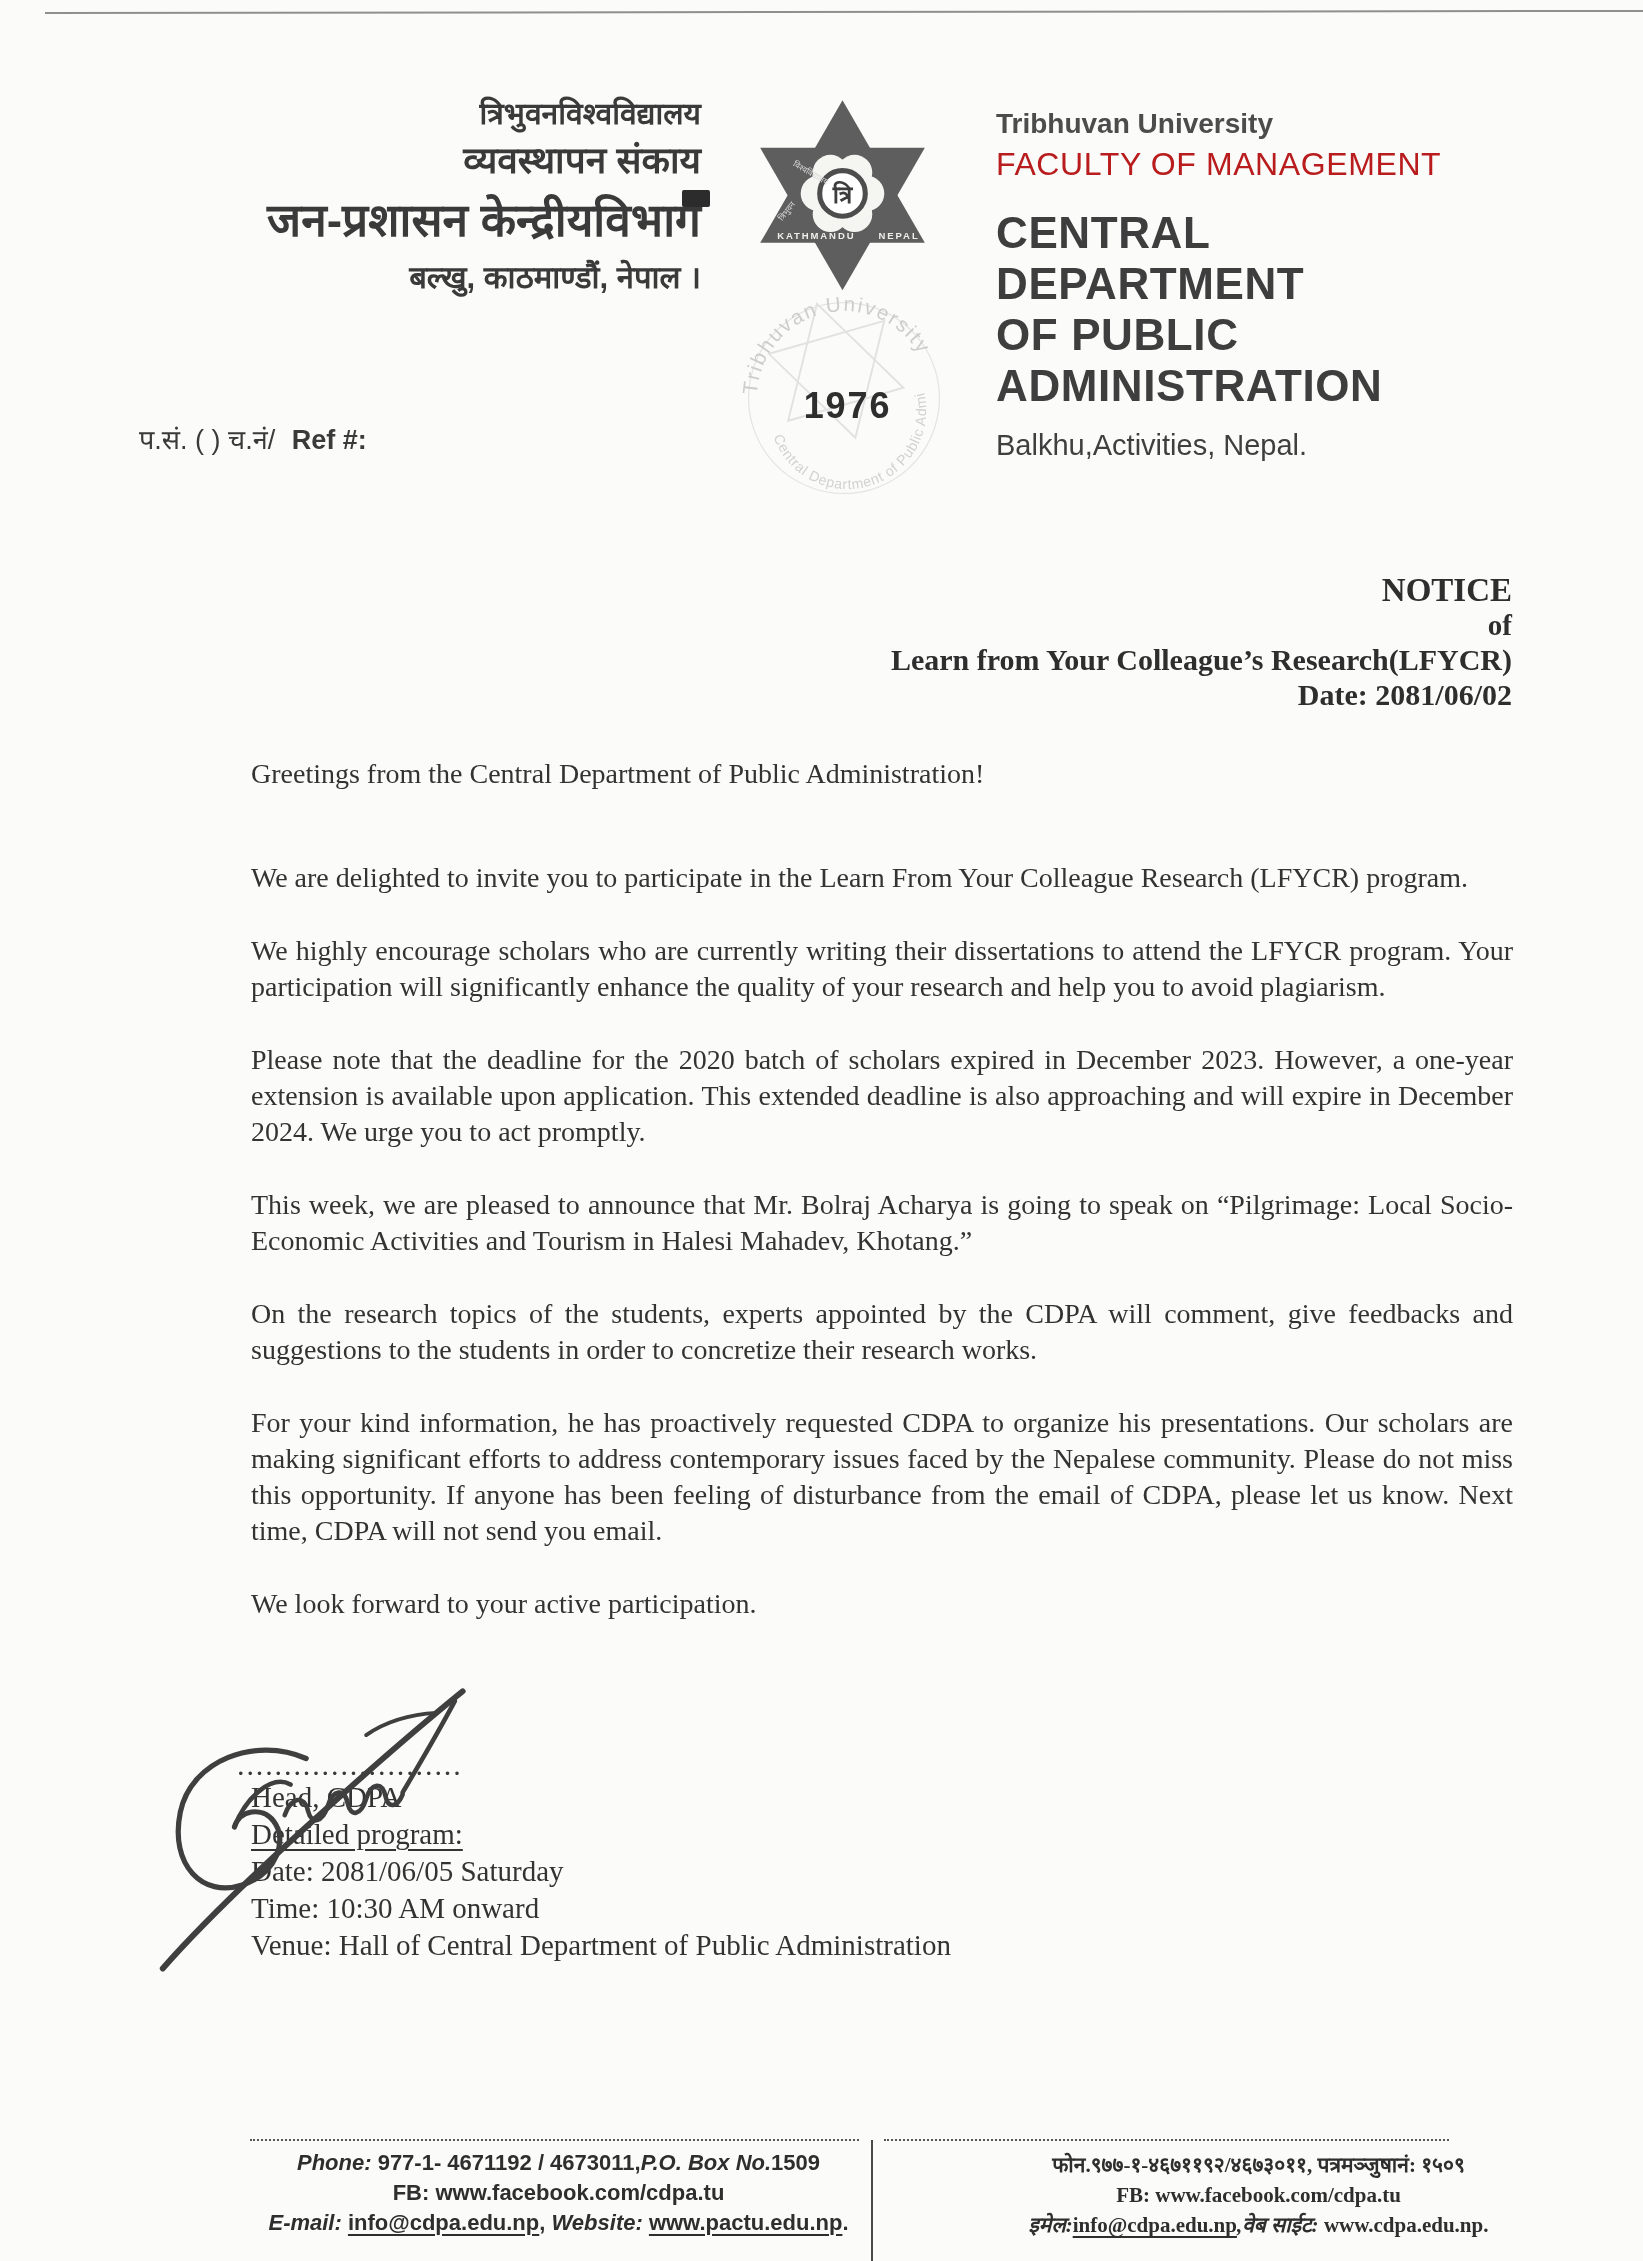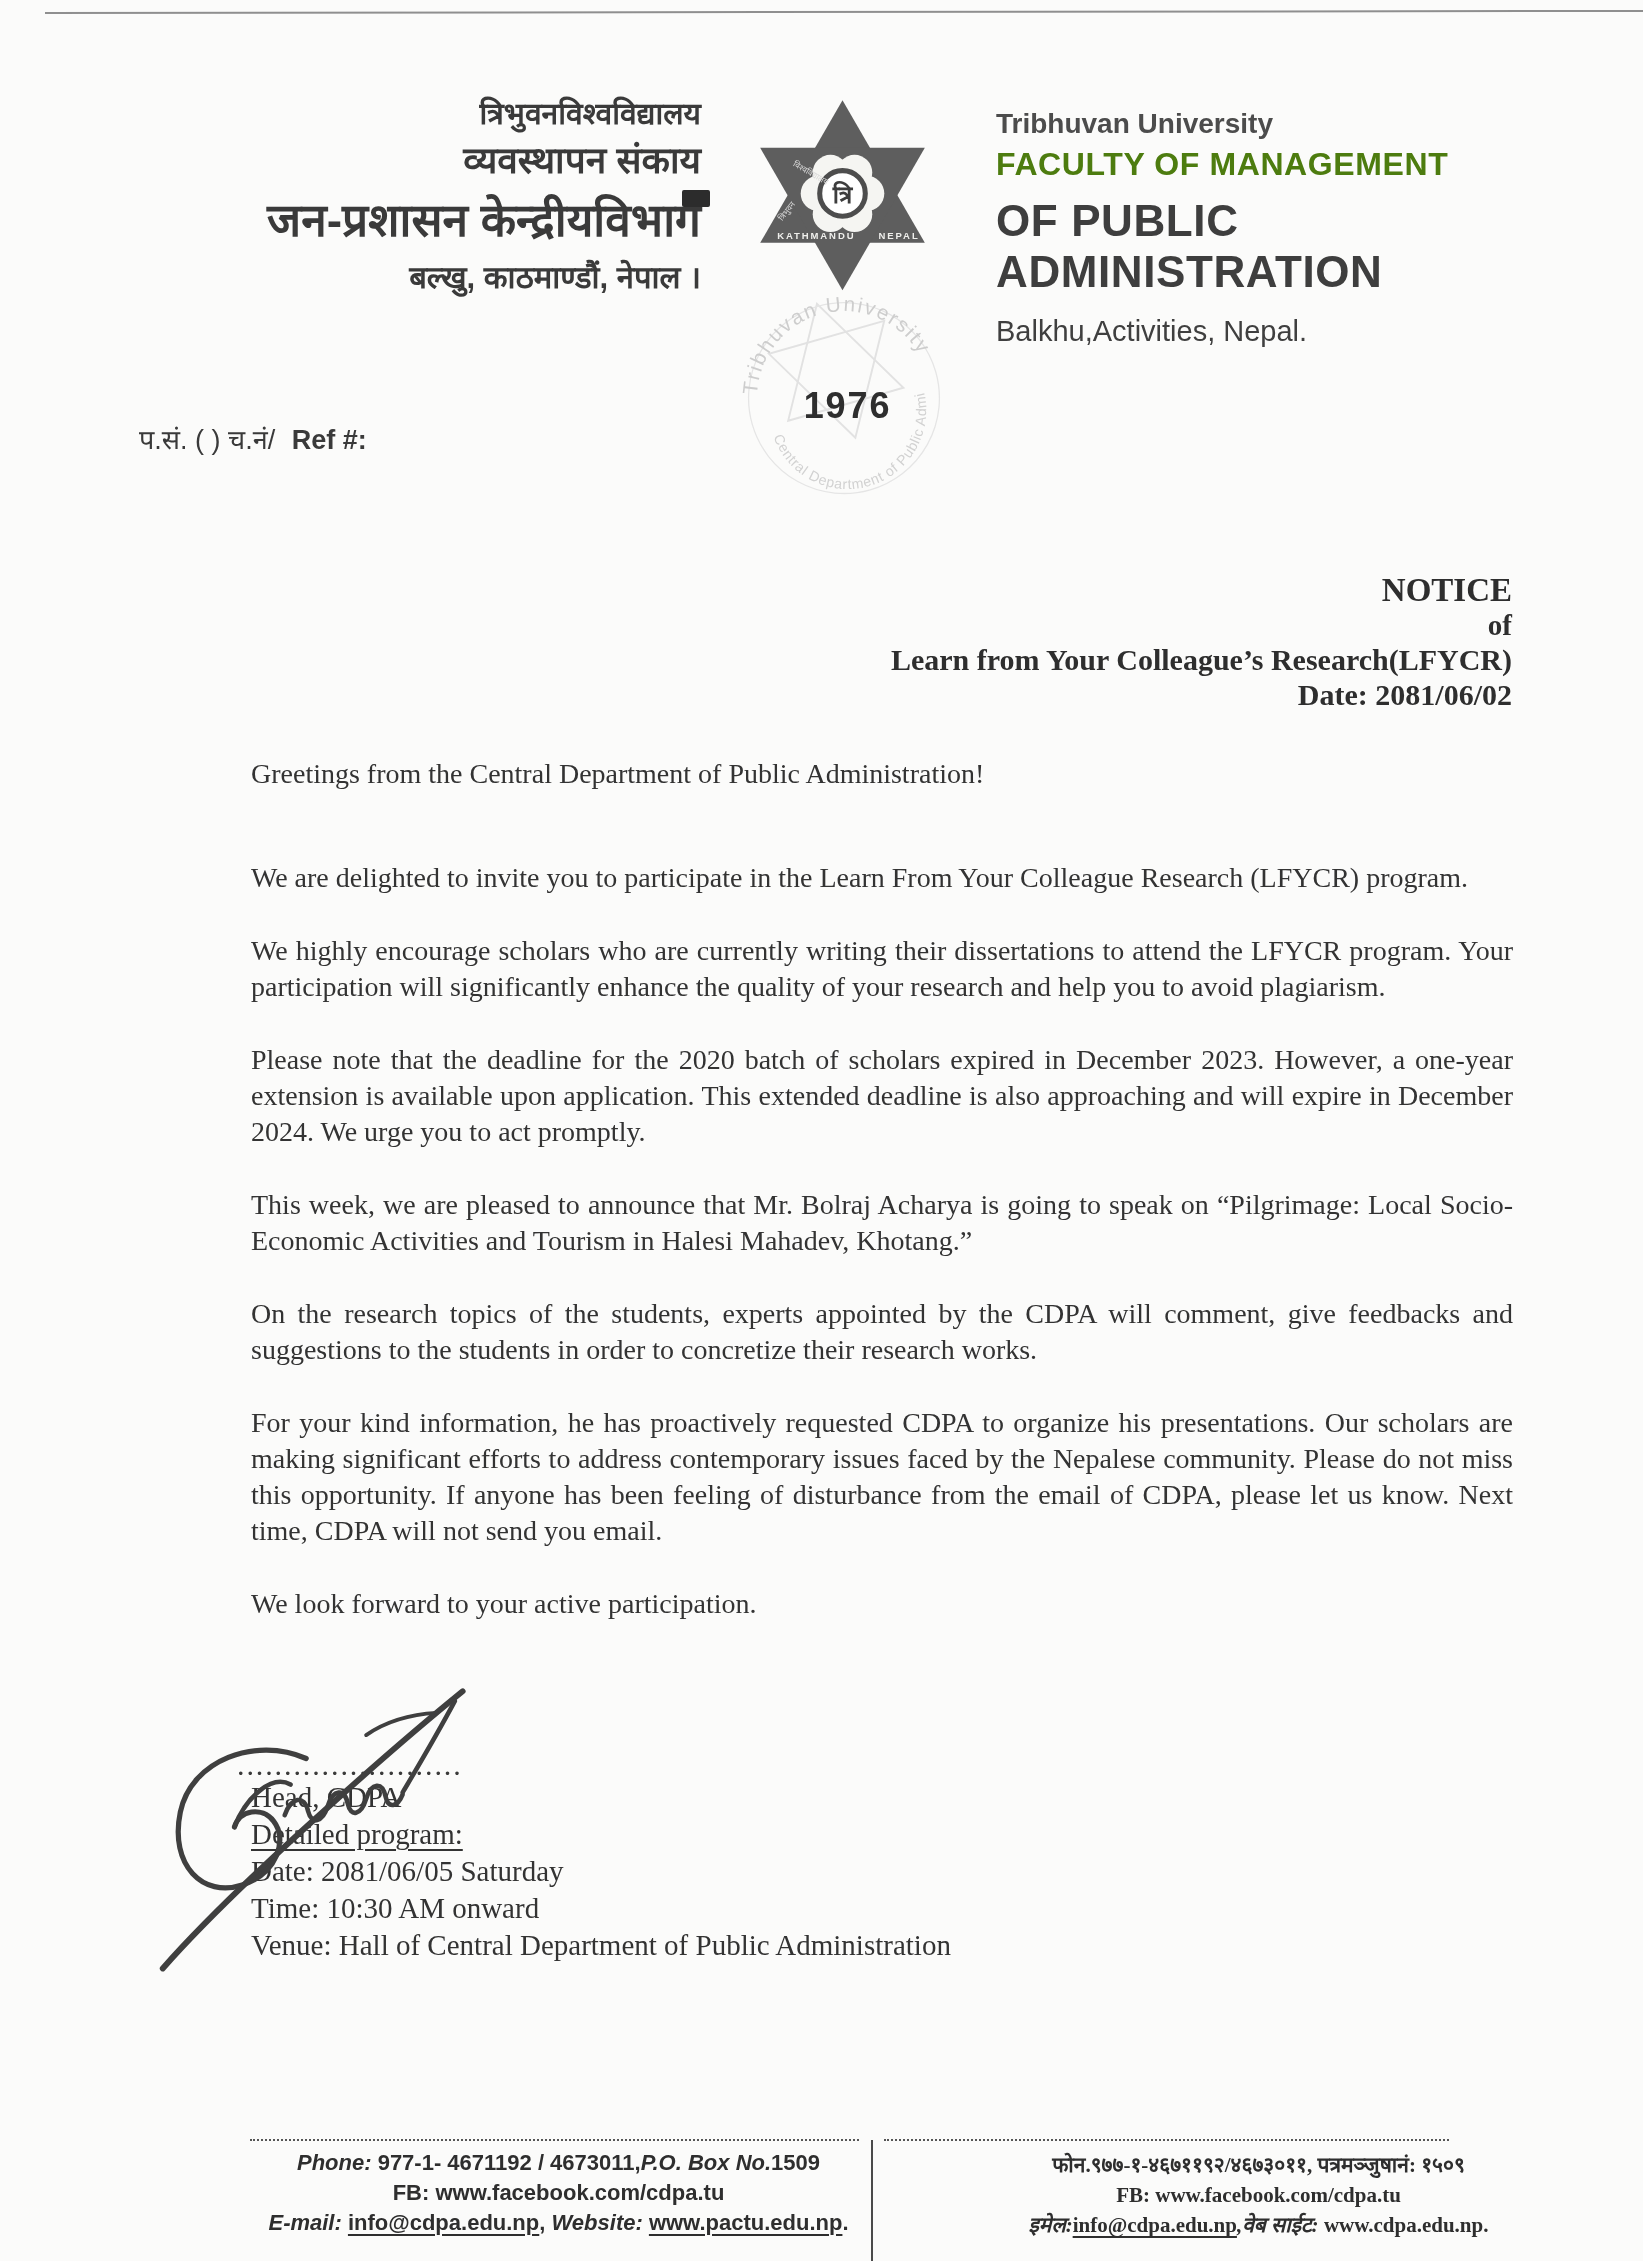--- a/index.html
+++ b/index.html
@@ -14,21 +14,21 @@
   .np-header{left:129px;top:95px;width:572px;text-align:right;
              font-family:"Liberation Sans","DejaVu Sans",sans-serif;color:#3a3a3a;}
   .np-l1{font-size:30px;line-height:1.25;margin-bottom:5.2px;font-weight:600;}
   .np-l2{font-size:37px;line-height:1.25;margin-bottom:7.7px;font-weight:700;}
   .np-l3{font-size:46px;line-height:1.25;margin-bottom:10.3px;font-weight:700;}
   .np-l4{font-size:31px;line-height:1.25;font-weight:600;}
 
   
   .en-header{left:996px;top:108px;width:529px;font-family:"Liberation Sans","DejaVu Sans",sans-serif;}
   .en-univ{font-size:28px;font-weight:700;color:#4c4c4c;margin-bottom:6.4px;}
-  .en-fac{font-size:32px;font-weight:700;color:#4d7c0f;margin-bottom:12px;letter-spacing:0.6px;}
+  .en-fac{font-size:32px;font-weight:400;color:#b91c1c;margin-bottom:24px;letter-spacing:0.6px;}
   .en-dept{font-size:44px;font-weight:800;color:#3e3e3e;line-height:51px;letter-spacing:0.6px;}
   .en-addr{font-size:29px;font-weight:400;color:#3f3f3f;margin-top:18px;}
 
   
   .star-svg{left:738px;top:97px;width:209px;height:203px;}
   .wm-svg{left:657px;top:282px;width:374px;height:245px;}
   .ink-blot{left:682px;top:190px;width:28px;height:17px;background:#2c2c2c;border-radius:1.9px;}
   .year{left:741px;top:385px;width:213px;text-align:center;
         font-family:"Liberation Sans","DejaVu Sans",sans-serif;
         font-size:36px;font-weight:800;letter-spacing:1.9px;color:#2e2e2e;}
@@ -123,20 +123,21 @@
   </svg>
 
   <div class="abs ink-blot"></div>
 
   <div class="abs year">1976</div>
 
   <div class="abs en-header">
     <div class="en-univ">Tribhuvan University</div>
     <div class="en-fac">FACULTY OF MANAGEMENT</div>
     <div class="en-dept">
+      <div>CENTRAL DEPARTMENT</div>
       <div>OF PUBLIC</div>
       <div>ADMINISTRATION</div>
     </div>
     <div class="en-addr">Balkhu,Activities, Nepal.</div>
   </div>
 
   <div class="abs ref-line">
     <span>प.सं. (          ) च.नं/</span>
     <span class="ref-label">Ref #:</span>
   </div>

